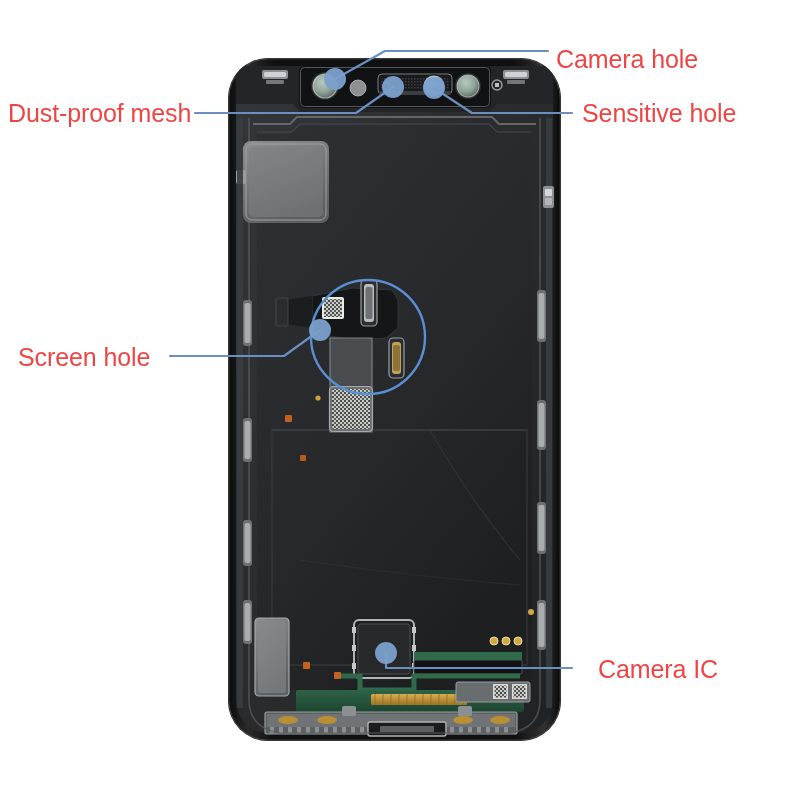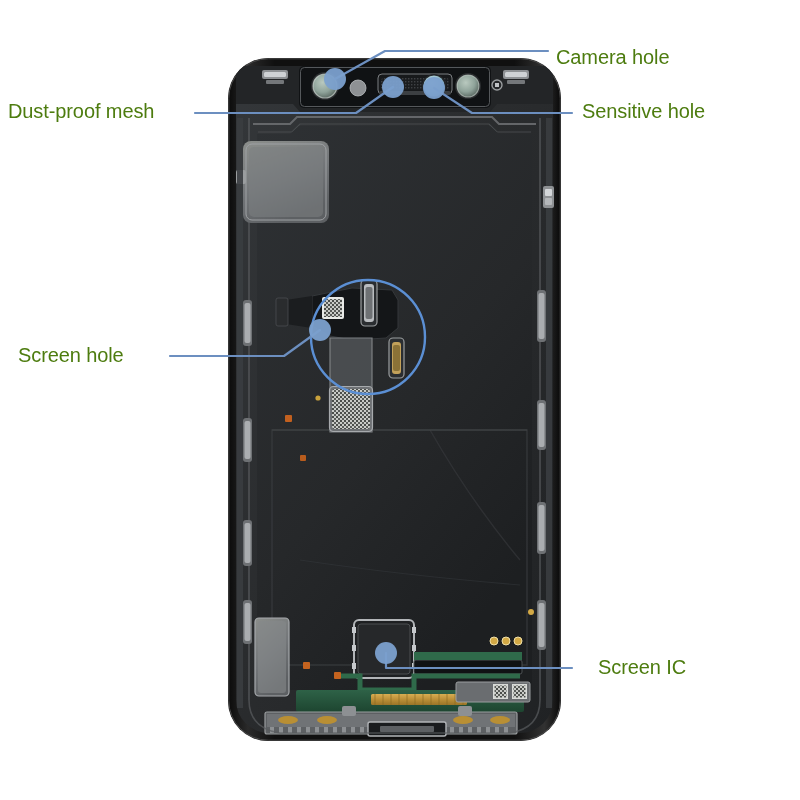--- a/index.html
+++ b/index.html
@@ -19,22 +19,22 @@
     position: absolute;
     left: 0; top: 0;
     width: 800px;
     height: 800px;
     background: #ffffff;
   }
 
   .label {
     position: absolute;
     font-family: "Liberation Sans", sans-serif;
-    font-size: 20px;
-    color: #4d7c0f;
+    font-size: 25px;
+    color: #ef4444;
     white-space: nowrap;
     letter-spacing: -0.1px;
     line-height: 1;
   }
 
   
   #device-svg {
     position: absolute;
     left: 0; top: 0;
     width: 800px;
@@ -360,15 +360,15 @@
         <path d="M 386 653 L 386 668 L 572 668" stroke="#6c8fc0" stroke-width="2.2" fill="none" stroke-linecap="round" stroke-linejoin="round"></path>
         <circle cx="386" cy="653" r="11" fill="#7ba0ce" opacity="0.95"></circle>
       </g>
     </g>
   </svg>
 
   <div class="label" style="left:556px; top:47px;">Camera hole</div>
   <div class="label" style="left:8px; top:101px;">Dust-proof mesh</div>
   <div class="label" style="left:582px; top:101px;">Sensitive hole</div>
   <div class="label" style="left:18px; top:345px;">Screen hole</div>
-  <div class="label" style="left:598px; top:657px;">Screen IC</div>
+  <div class="label" style="left:598px; top:657px;">Camera IC</div>
 
 </div>
 
 </body></html>

